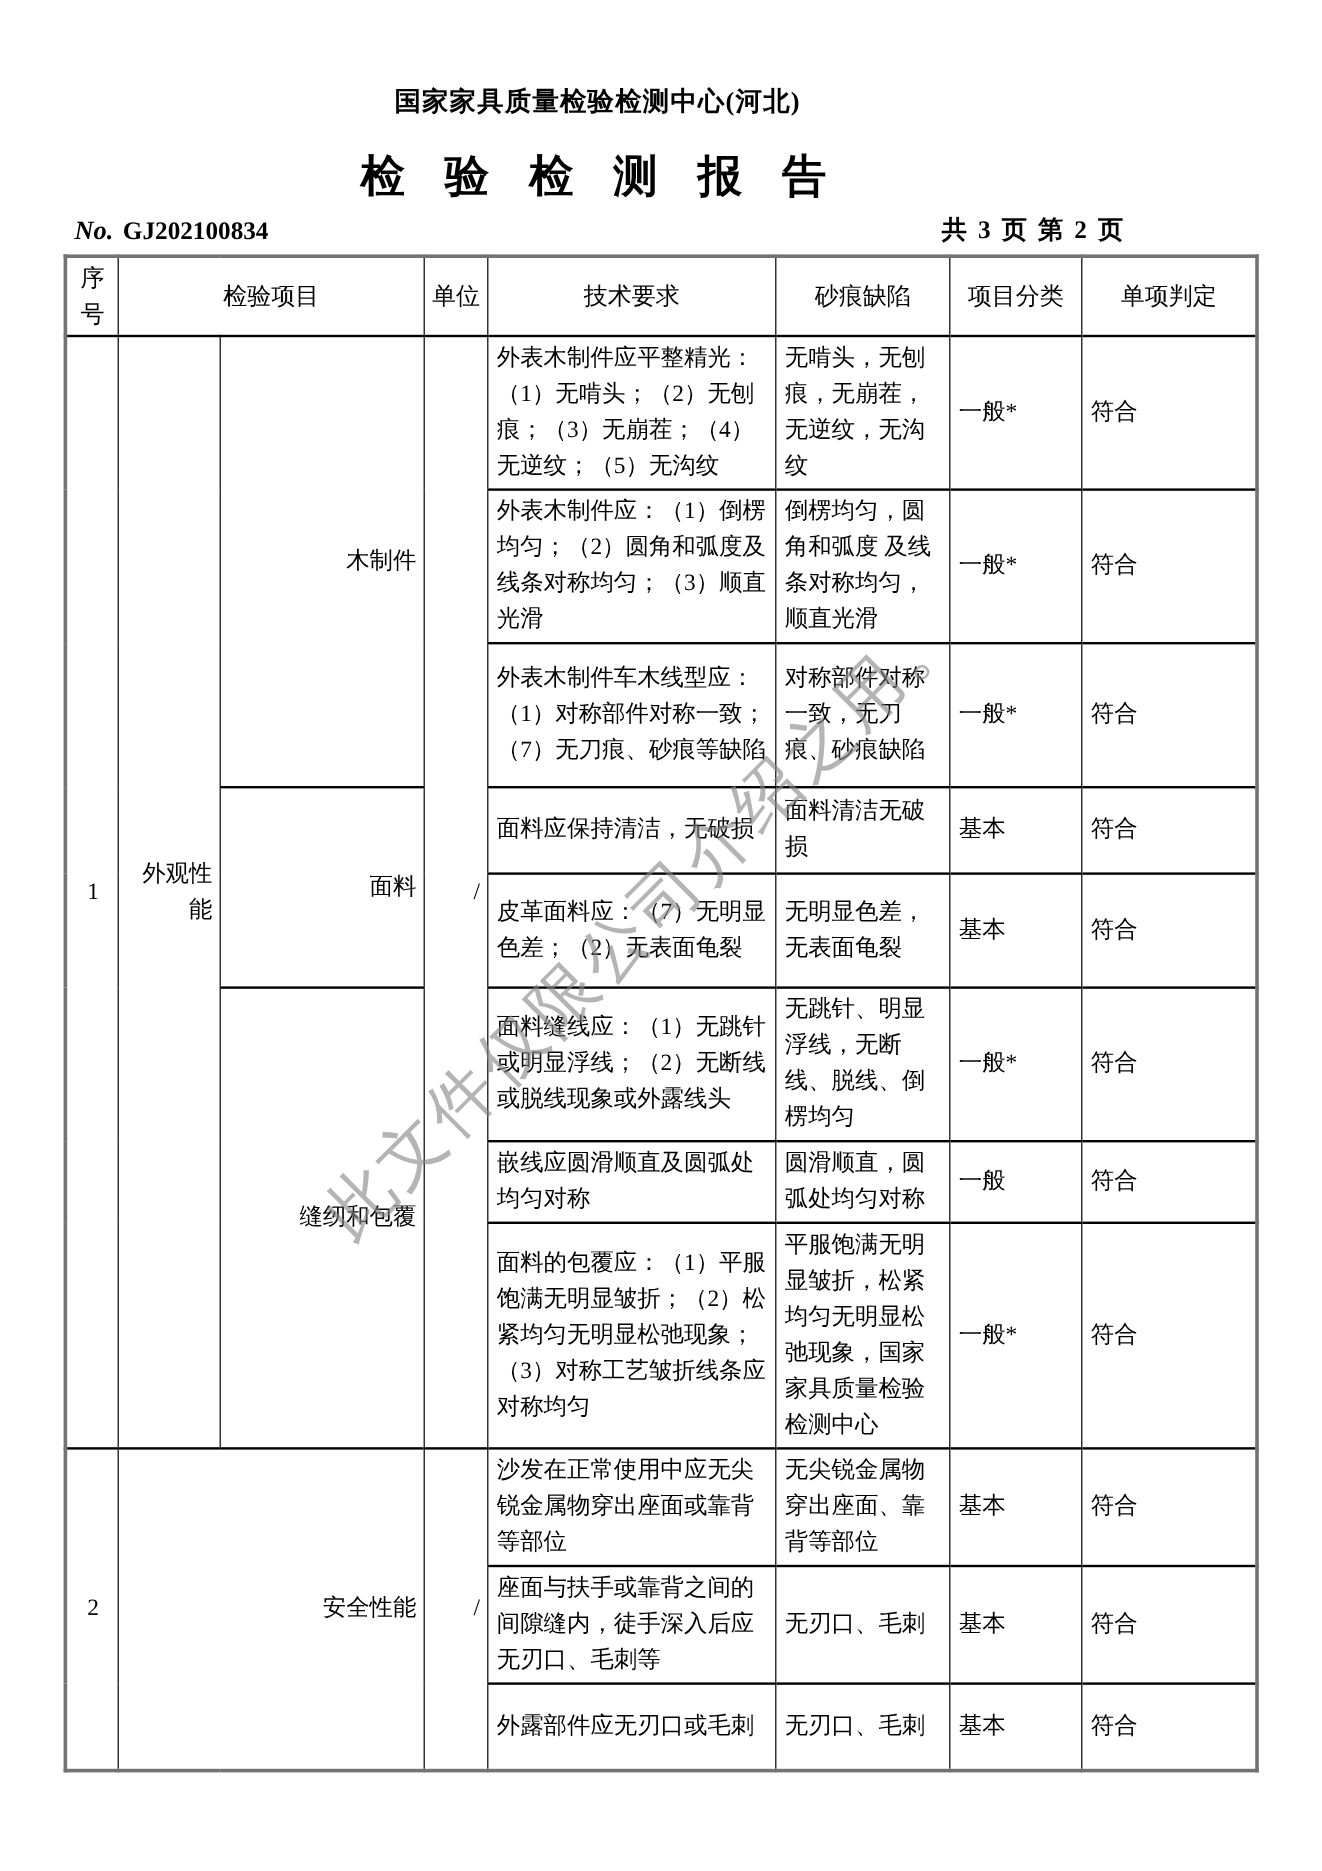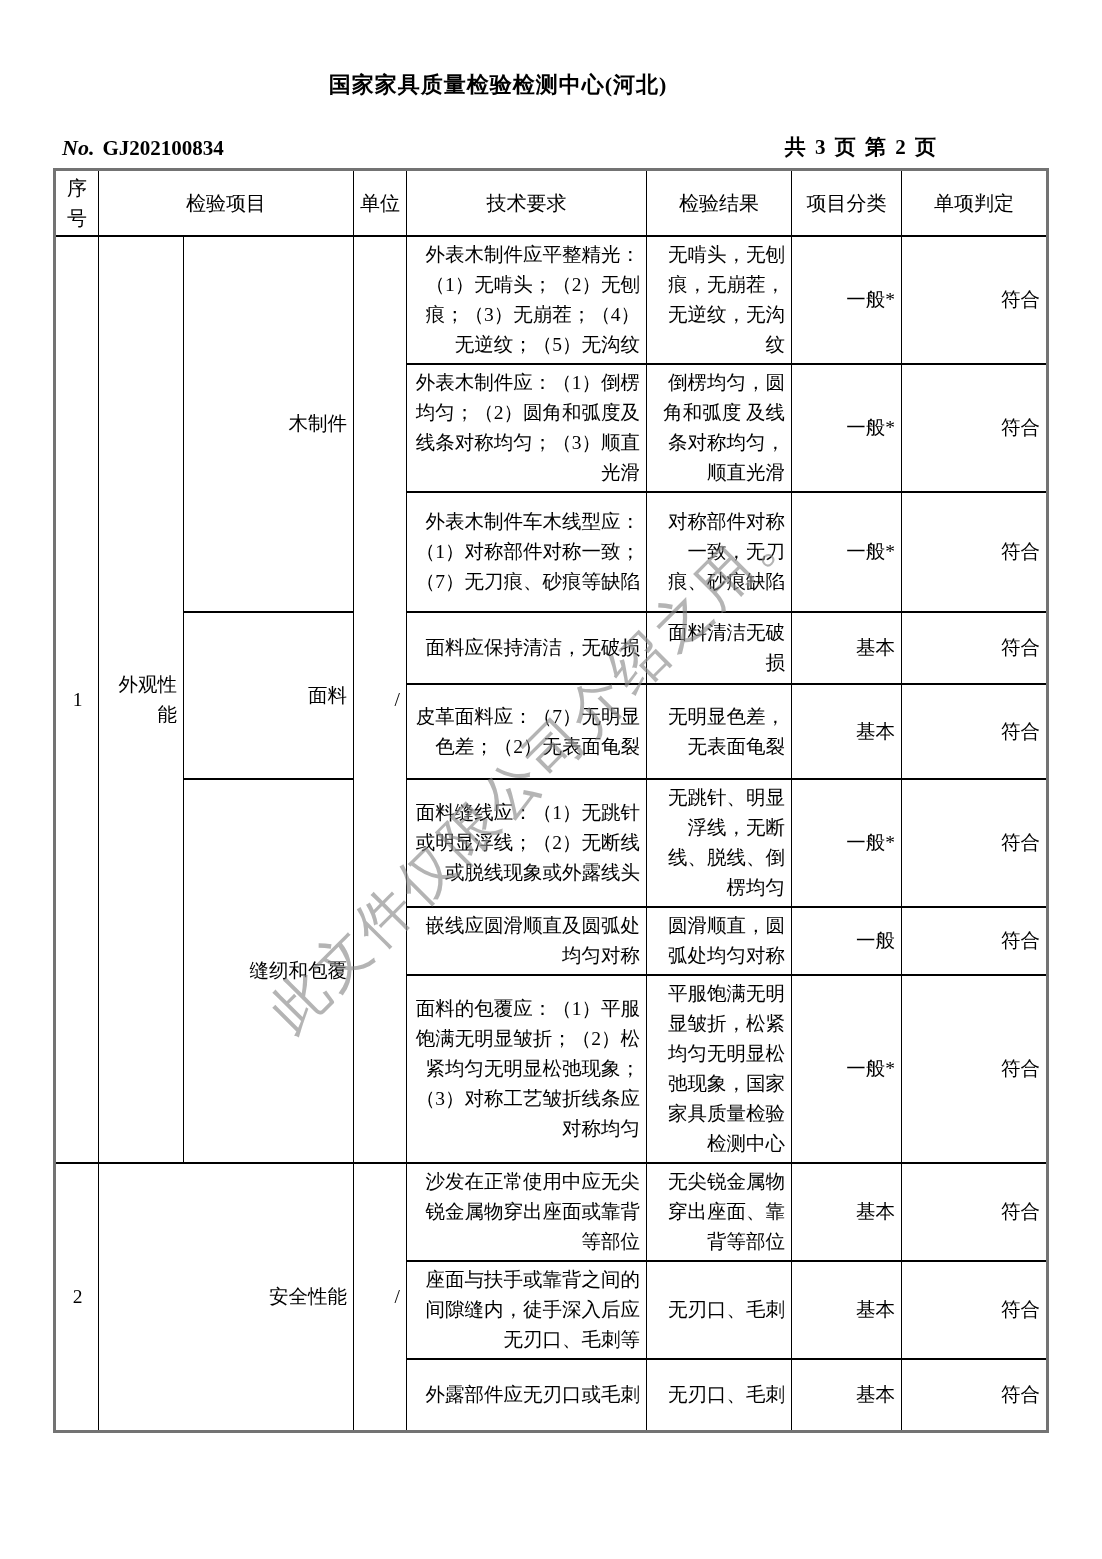--- a/index.html
+++ b/index.html
@@ -26,21 +26,21 @@
     font-weight: bold;
     font-size: 37px;
     margin-top: 22px;
     letter-spacing: 7px;
     word-spacing: 10px;
   }
   .no-row {
     display: flex;
     justify-content: space-between;
     align-items: flex-end;
-    margin: 33px 58px 7px 62px;
+    margin: 5px 58px 7px 62px;
     font-size: 21px;
     font-weight: bold;
     gap: 24px;
   }
   .no-left { display: flex; align-items: baseline; }
   .no-label {
     font-style: italic;
     font-size: 22px;
     margin-right: 8px;
   }
@@ -54,21 +54,21 @@
     border: 3px solid #737373;
   }
   .report-table th, .report-table td {
     border: 1px solid #000;
     border-top-width: 2px;
     border-bottom-width: 2px;
     font-size: 19.5px;
     line-height: 30px;
     padding: 3px 6px 3px 7px;
     vertical-align: middle;
-    text-align: right;
+    text-align: left;
     font-weight: normal;
     word-break: break-all;
   }
   .report-table th {
     text-align: center;
     height: 46px;
     font-size: 20px;
     padding: 2px;
   }
   td.c-no { text-align: center; }
@@ -90,20 +90,21 @@
     z-index: 3;
     white-space: nowrap;
   }
 </style>
 </head>
 <body>
 
 <div class="page">
 
   <div class="org-name">国家家具质量检验检测中心(河北)</div>
+  <div class="report-title">检 验 检 测 报 告</div>
 
   <div class="no-row">
     <div class="no-left">
       <span class="no-label">No.</span>
       <span class="no-value">GJ202100834</span>
     </div>
     <div class="pages">共 3 页 第 2 页</div>
   </div>
 
   <table class="report-table">
@@ -116,21 +117,21 @@
         <col style="width:145px">
         <col style="width:110px">
         <col style="width:146px">
     </colgroup>
     <tbody>
         <tr>
       <th>序号</th>
       <th colspan="2">检验项目</th>
       <th>单位</th>
       <th>技术要求</th>
-      <th>检验结果</th>
+      <th>砂痕缺陷</th>
       <th>项目分类</th>
       <th>单项判定</th>
     </tr>
 
     <tr style="height:125px">
       <td class="c-no" rowspan="8">1</td>
       <td class="c-group" rowspan="8">外观性能</td>
       <td class="c-sub" rowspan="3">木制件</td>
       <td class="c-unit" rowspan="8">/</td>
       <td>外表木制件应平整精光：（1）无啃头；（2）无刨痕；（3）无崩茬；（4）无逆纹；（5）无沟纹</td>

